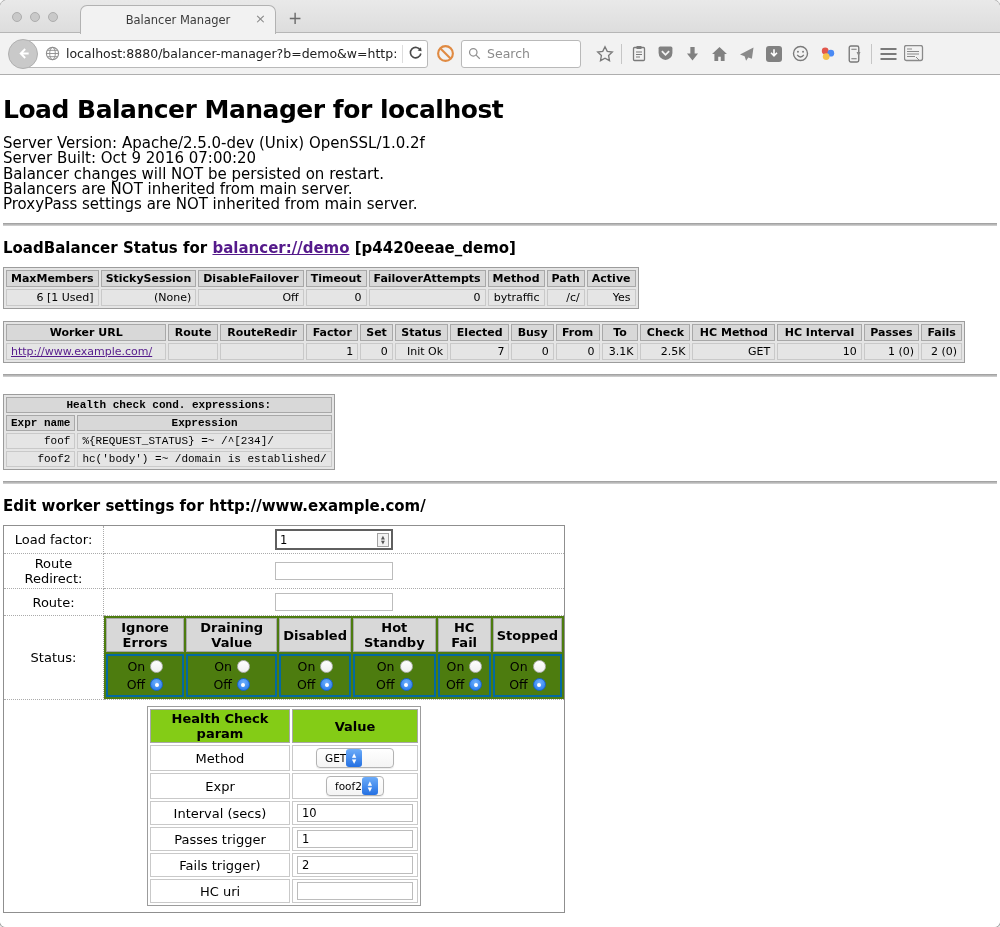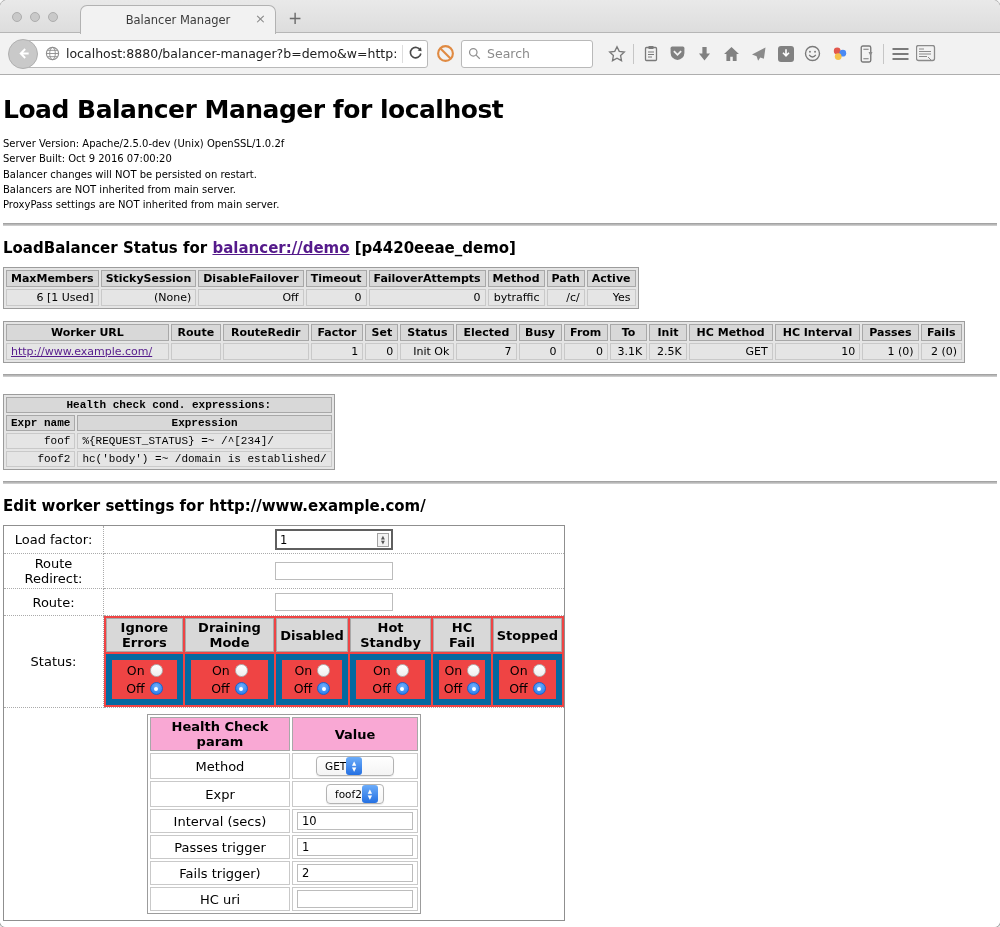--- a/index.html
+++ b/index.html
@@ -24,32 +24,32 @@
   
   .toolbar { height:42px; background:#f2f2f2; border-bottom:1px solid #aeaeae;
              display:flex; align-items:center; padding:0 6px 0 8px; }
   .back-btn { width:30px; height:30px; border-radius:50%; background:#c9c9c9; border:1px solid #b0b0b0;
               display:flex; align-items:center; justify-content:center; z-index:2; flex:none; }
   .urlbar { height:28px; width:402px; margin-left:-12px; background:#fff; border:1px solid #b9b9b9;
             border-radius:3px; display:flex; align-items:center; padding:0 4px 0 18px; flex:none; }
   .url-text { font-size:12.5px; color:#222; white-space:nowrap; overflow:hidden; flex:1; margin-left:6px; }
   .url-div { width:1px; height:18px; background:#ddd; margin:0 5px; }
   .blocked { margin:0 6px 0 8px; flex:none; display:flex; }
-  .searchbar { height:28px; width:132px; background:#fff; border:1px solid #b9b9b9; border-radius:3px;
+  .searchbar { height:28px; width:120px; background:#fff; border:1px solid #b9b9b9; border-radius:3px;
                display:flex; align-items:center; padding:0 6px; flex:none; }
   .search-ph { font-size:12.5px; color:#8a8a8a; margin-left:6px; }
   .tool-ico { width:27px; height:30px; display:flex; align-items:center; justify-content:center; flex:none; }
   .tb-div { width:1px; height:20px; background:#c6c6c6; margin:0 3px; flex:none; }
   .caret { font-size:8px; color:#8a8a8a; margin-left:-4px; }
   .tiles-clip { overflow:hidden; width:24px; }
 
   
   .content { background:#fff; height:852px; padding:0 3px; overflow:hidden; color:#000; }
   h1 { font-size:25px; margin:20px 0 12px; letter-spacing:-0.5px; }
-  .intro { font-size:10px; line-height:15.3px; margin-bottom:8px; }
+  .intro { font-size:15px; line-height:15.3px; margin-bottom:8px; }
   hr { border:0; height:3px; background:linear-gradient(#999,#d6d6d6); margin:11px 0; }
   h3 { font-size:15px; margin:13px 0 10px; }
   h3 a { color:#551a8b; }
 
   table.data-table { border-collapse:separate; border-spacing:2px; border:1px solid #9c9c9c;
                      background:#e5e5e5; font-size:11px; margin-bottom:4px; }
   table.data-table th { background:#d8d8d8; border:1px solid #a8a8a8; font-weight:bold;
                         padding:1px 4px; text-align:center; white-space:nowrap; }
   table.data-table td { border:1px solid #c9c9c9; padding:1px 4px; text-align:right; white-space:nowrap; }
   td.lft { text-align:left !important; }
@@ -64,34 +64,34 @@
   td.flabel { width:100px; text-align:center; }
   .txt-input { width:118px; height:18px; border:1px solid #bcbcbc; font:11.5px "DejaVu Sans",sans-serif;
                padding:1px 4px; display:block; margin:2px auto; background:#fff; }
   .numwrap { width:118px; height:21px; border:2px solid #5f5f5f; margin:1px auto; background:#fff;
              position:relative; display:flex; align-items:center; }
   .numwrap input { border:0; outline:0; width:96px; font:11.5px "DejaVu Sans",sans-serif; padding:0 0 0 3px; }
   .spinner { position:absolute; right:2px; top:1.5px; width:12px; height:14px; border:1px solid #a2a2a2;
              background:#f3f3f3; display:flex; flex-direction:column; align-items:center; justify-content:center;
              font-size:5px; color:#555; line-height:5px; }
 
-  table.status-table { border-collapse:separate; border-spacing:2px; width:100%; background:#ef4444; }
+  table.status-table { border-collapse:separate; border-spacing:2px; width:100%; background:#4d7c0f; }
   table.status-table th { background:#d8d8d8; border:1px solid #a8a8a8; font-size:13px; padding:1px 3px; text-align:center; }
-  table.status-table td { border:6px solid #0369a1; padding:3px 4px; text-align:center; }
+  table.status-table td { border:2px solid #0369a1; padding:3px 4px; text-align:center; }
   .radio-group { display:inline-grid; grid-template-columns:auto auto; gap:3px 5px; align-items:center;
                  justify-items:end; font-size:12.5px; }
   .radio { width:13px; height:13px; border-radius:50%; border:1px solid #b5b5b5;
            background:linear-gradient(#fff,#efefef); position:relative; }
   .radio.sel { background:radial-gradient(circle at 50% 32%, #6fb1fd, #1e74e8); border-color:#1a63cc; }
   .radio.sel::after { content:''; position:absolute; left:3.5px; top:3.5px; width:4px; height:4px;
                       border-radius:50%; background:#fff; }
 
   table.hc-table { border-collapse:separate; border-spacing:2px; border:1px solid #9c9c9c; background:#fff;
                    margin:4px auto; font-size:13px; }
-  table.hc-table th { background:#f9a8d4; border:1px solid #a8a8a8; padding:1px 6px; text-align:center; }
+  table.hc-table th { background:#84cc16; border:1px solid #a8a8a8; padding:1px 6px; text-align:center; }
   table.hc-table td { border:1px solid #c9c9c9; padding:2px 4px; text-align:center; }
   td.hc-label { width:140px; }
   td.hc-value { width:126px; }
   .hc-text { width:116px; height:18px; border:1px solid #bcbcbc; font:11.5px "DejaVu Sans",sans-serif;
              padding:1px 4px; background:#fff; }
   .mac-select { display:inline-flex; align-items:center; height:20px; border:1px solid #b3b3b3;
                 border-radius:4px; background:linear-gradient(#fff,#f4f4f4); padding-left:8px;
                 font-size:10.5px; box-shadow:0 1px 1px rgba(0,0,0,.08); }
   .stepper { width:16px; height:18px; border-radius:3px; background:linear-gradient(#6cacf9,#2470e2);
              color:#fff; font-size:5.5px; line-height:6px; display:flex; flex-direction:column;
@@ -276,21 +276,21 @@
             <th>Worker URL</th>
             <th>Route</th>
             <th>RouteRedir</th>
             <th>Factor</th>
             <th>Set</th>
             <th>Status</th>
             <th>Elected</th>
             <th>Busy</th>
             <th>From</th>
             <th>To</th>
-            <th>Init</th>
+            <th>Check</th>
             <th>HC Method</th>
             <th>HC Interval</th>
             <th>Passes</th>
             <th>Fails</th>
           </tr>
           <tr>
             <td class="lft"><a class="plink" href="#">http://www.example.com/</a></td>
             <td></td>
             <td></td>
             <td>1</td>
@@ -361,21 +361,21 @@
               <input class="txt-input" value="" style="">
             </td>
         </tr>
         <tr>
           <td class="flabel">Status:</td>
           <td style="padding:0">
             <table class="status-table" id="status-table">
                 <tbody>
                   <tr>
                     <th>Ignore Errors</th>
-                    <th>Draining Mode</th>
+                    <th>Draining Value</th>
                     <th>Disabled</th>
                     <th>Hot Standby</th>
                     <th>HC Fail</th>
                     <th>Stopped</th>
                   </tr>
                   <tr>
                     <td><div class="radio-group">
                         <span>On</span>
                         <span class="radio"></span>
                         <span>Off</span>

